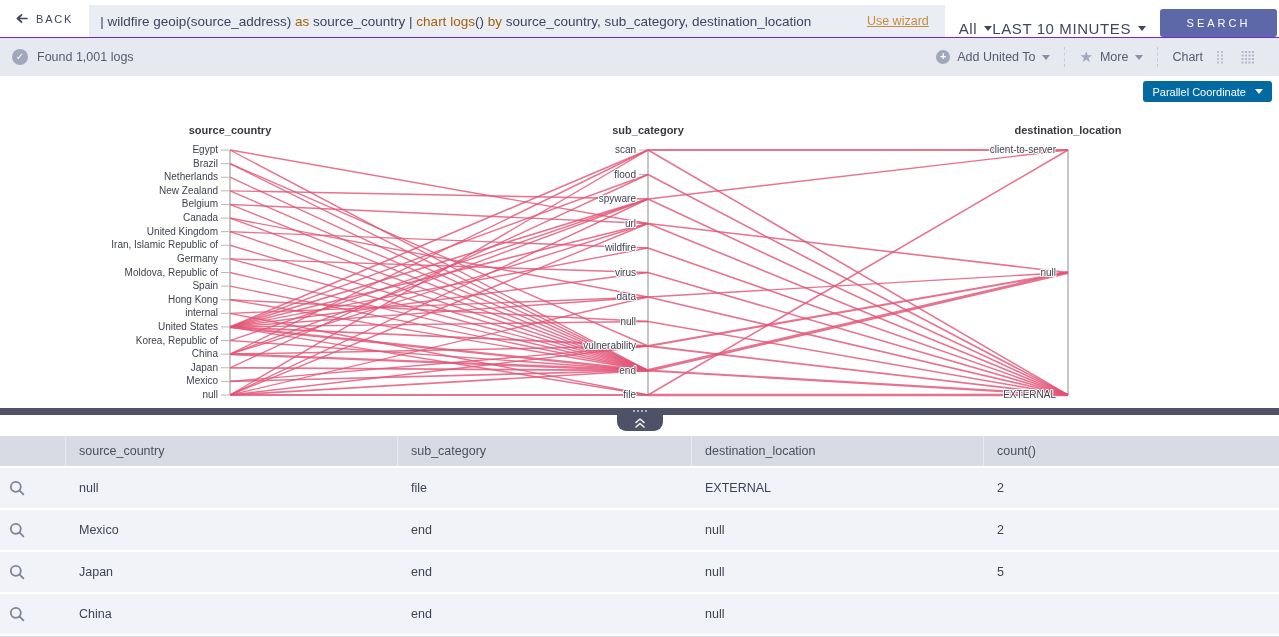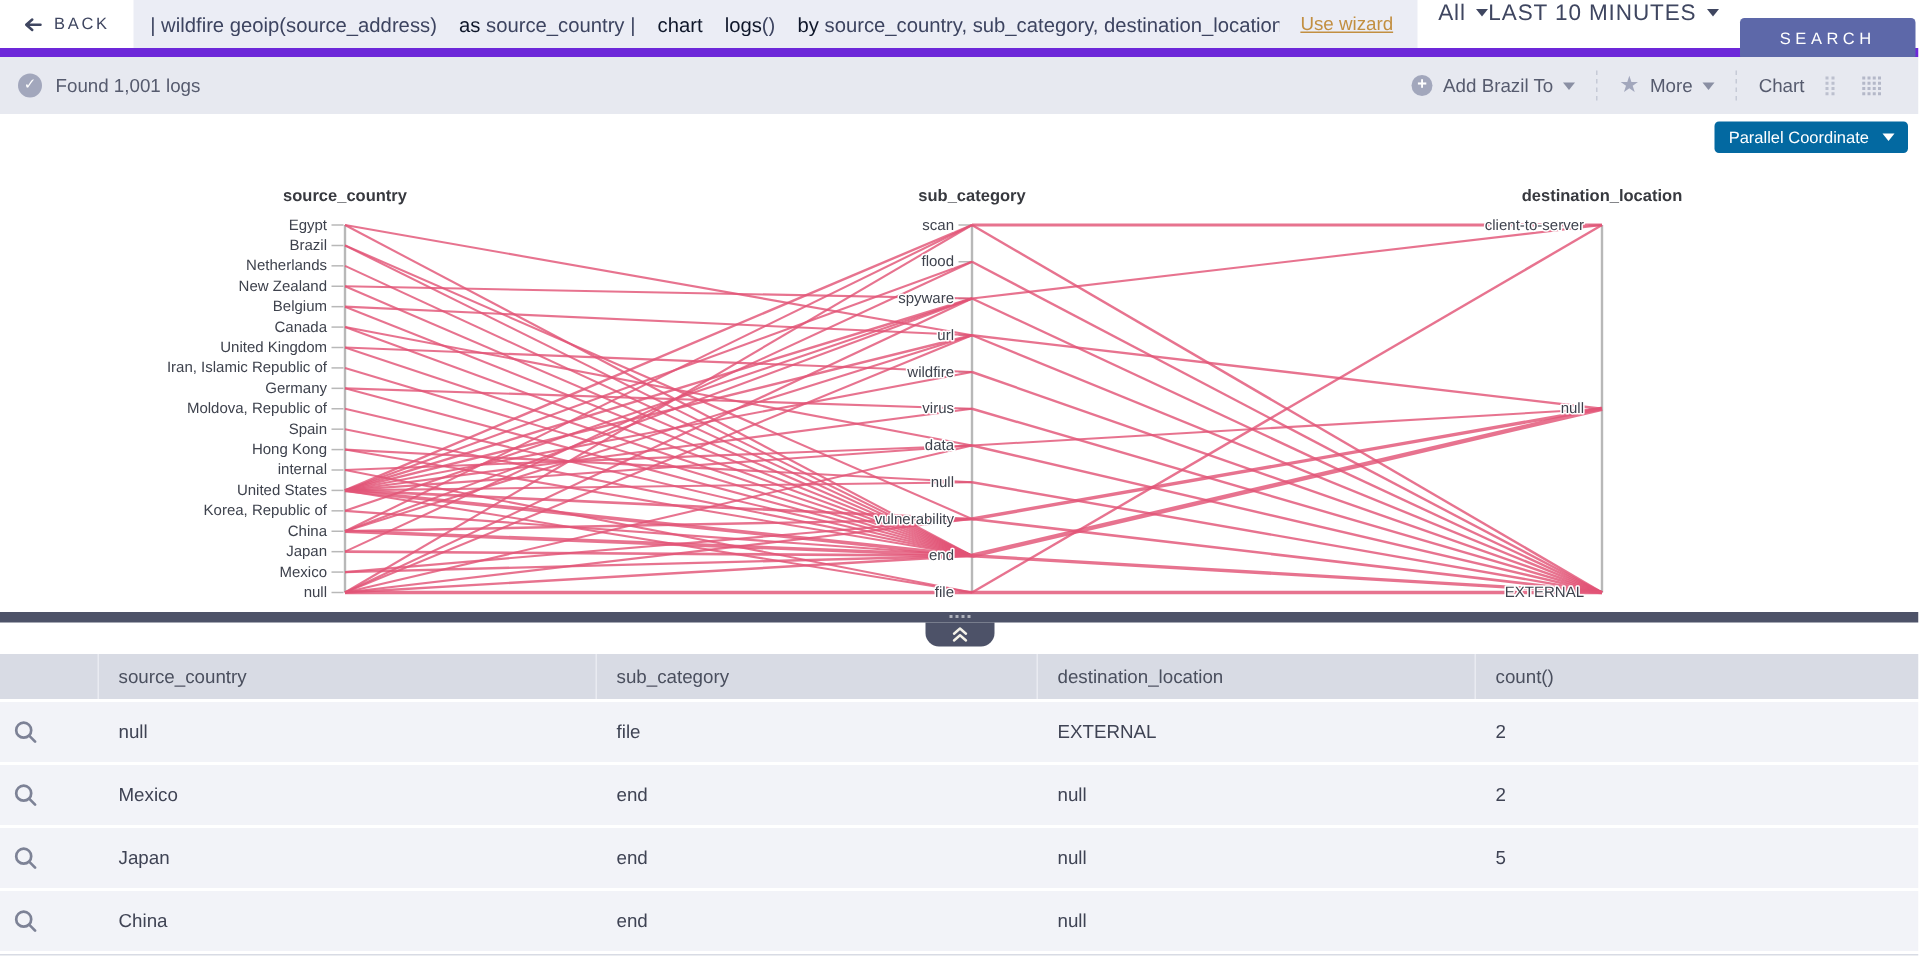--- a/index.html
+++ b/index.html
@@ -4,28 +4,28 @@
 <style>
   * { box-sizing: border-box; }
   html,body { margin:0; padding:0; }
   body {
     width:1279px; height:637px; position:relative; overflow:hidden;
     background:#ffffff; font-family:"Liberation Sans", sans-serif; color:#3f4354;
   }
 
   
   .top-bar { position:absolute; top:0; left:0; right:0; height:38px; background:#fff;
-    display:flex; align-items:flex-start; border-bottom:6px solid #6d28d9; }
+    display:flex; align-items:flex-end; border-bottom:1px solid #6d28d9; }
   .back-btn { display:flex; align-items:center; gap:8px; padding:0 16px 0 14px; height:100%;
     background:none; border:none; color:#3f4660; font-size:11px; letter-spacing:1.8px;
     font-family:inherit; cursor:pointer; }
   .query-field { flex:1; height:32px; background:#ebedf5; display:flex; align-items:center;
     padding:0 10px 0 11px; overflow:hidden; }
   .query-text { flex:1; font-size:13.5px; color:#3d4460; white-space:nowrap; overflow:hidden; }
-  .q-kw { color:#0f172a;margin-left:11px; }
+  .q-kw { color:#a16207; }
   .use-wizard { color:#c28f41; font-size:12.5px; white-space:nowrap; padding:0 6px 0 14px; cursor:pointer;text-decoration:underline; }
   .scope-select,.time-select { display:flex; align-items:center; gap:7px; font-size:15px;
     color:#3f4660; letter-spacing:.6px; cursor:pointer; white-space:nowrap; }
   .scope-select { margin-left:14px; }
   .time-select { }
   .caret { width:0; height:0; border-left:4px solid transparent; border-right:4px solid transparent;
     border-top:5px solid #3f4660; }
   .caret.light { border-top-color:#ffffff; }
   .caret.gray { border-top-color:#8a8fa3; }
   .search-btn { width:117px; height:28px; margin:12px 2px 0 14px; background:#5d68a9; color:#fff;
@@ -103,21 +103,21 @@
 </header>
 
 <div class="status-bar">
   <div class="status-left">
     <span class="check-icon">✓</span>
     <span>Found 1,001 logs</span>
   </div>
   <div class="status-right">
     <div class="sgroup">
       <span class="plus-icon">+</span>
-      <span>Add Brazil To</span>
+      <span>Add United To</span>
       <span class="caret gray"></span>
     </div>
     <div class="sgroup">
       <span class="star-icon">★</span>
       <span>More</span>
       <span class="caret gray"></span>
     </div>
     <div class="sgroup">
       <span>Chart</span>
       <svg class="grid-icon" width="14" height="14" viewBox="0 0 14 14">

